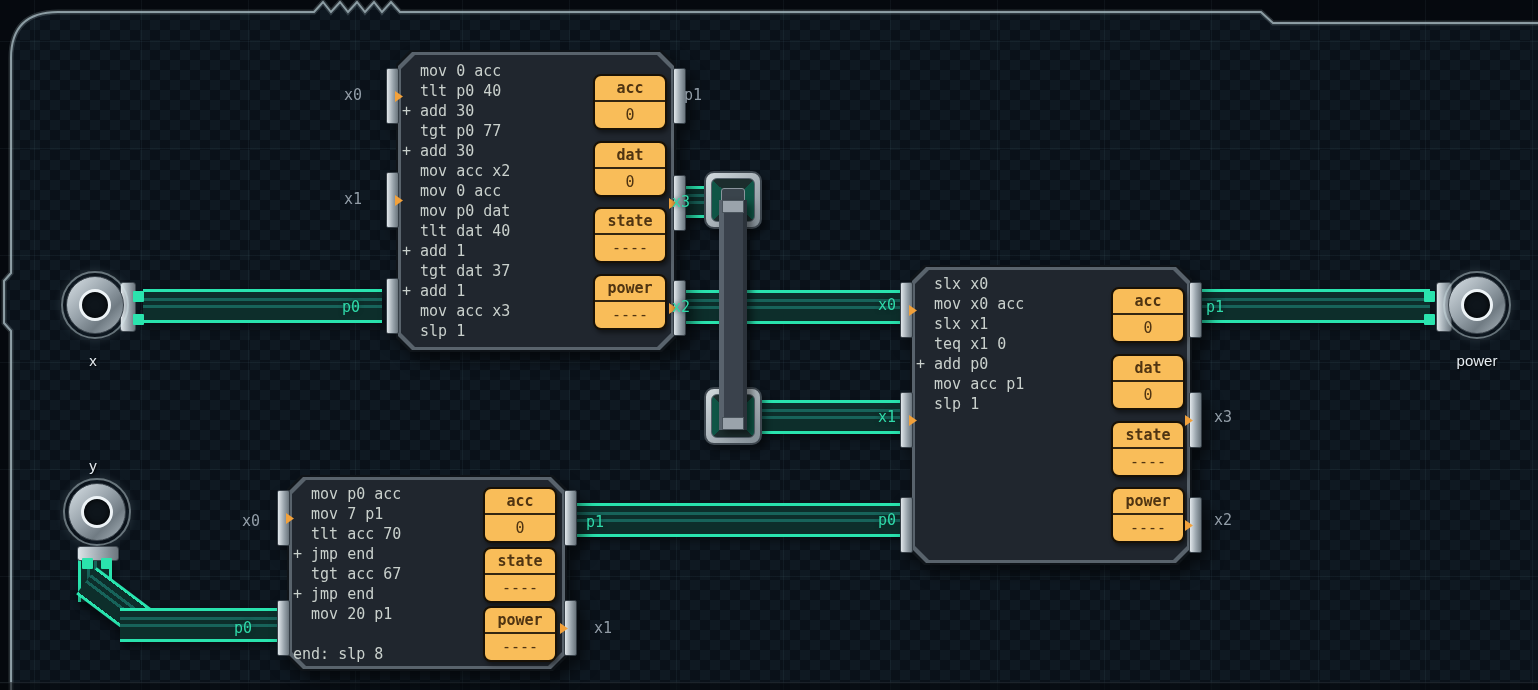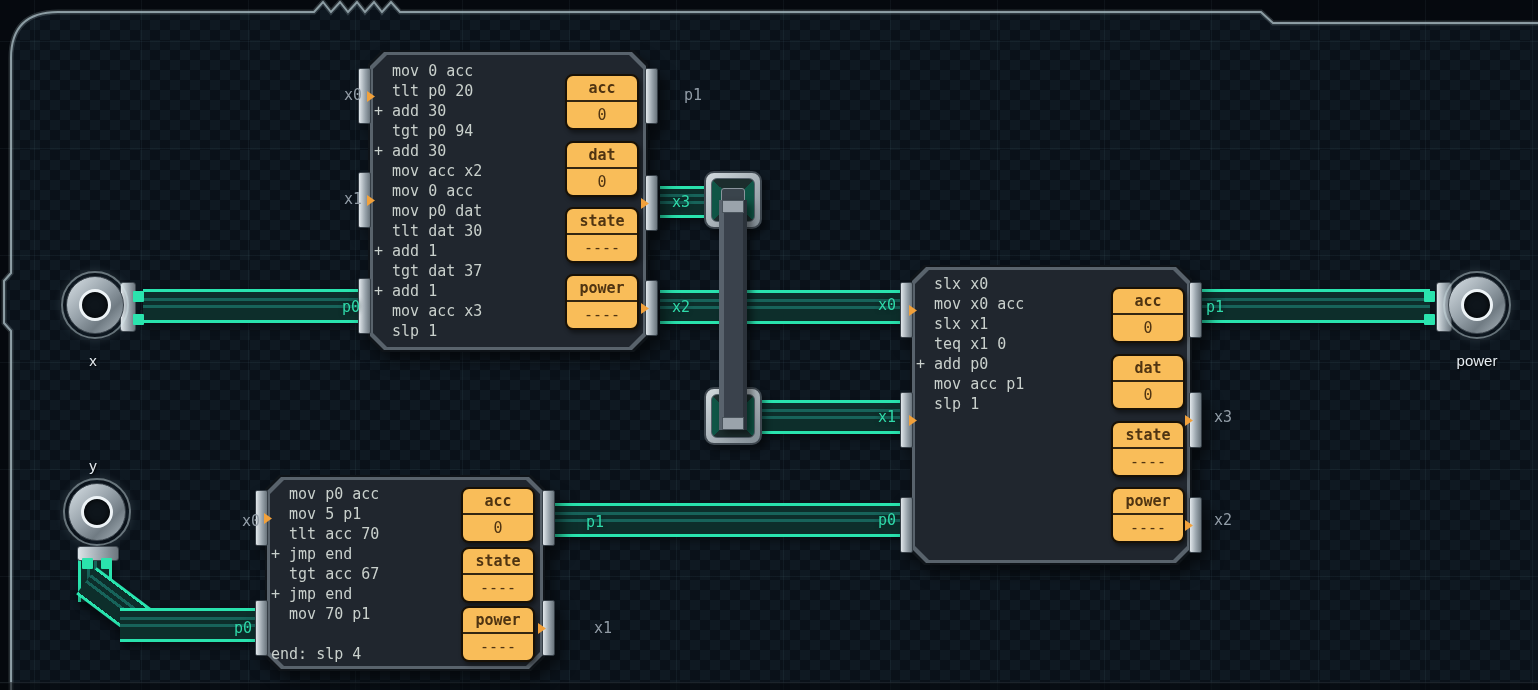--- a/index.html
+++ b/index.html
@@ -145,34 +145,34 @@
   </div>
   <div class="abs pad" style="left:704px;top:387px;">
     <div class="pi"></div>
     <div class="pc"></div>
   </div>
   <div class="abs bar" style="left:719px;top:200px;width:28px;height:230px;">
     <div class="cap" style="top:0;"></div>
     <div class="cap" style="bottom:0;"></div>
   </div>
 
-  <div class="abs chip" style="left:368px;top:50px;width:280px;height:302px;">
+  <div class="abs chip" style="left:396px;top:50px;width:280px;height:302px;">
     <div class="l1"></div>
       <div class="l2"></div>
       <div class="l3"></div>
     <div class="code" style="left:6px;top:11px;">
       <div>  mov 0 acc</div>
-      <div>  tlt p0 20</div>
+      <div>  tlt p0 40</div>
       <div>+ add 30</div>
-      <div>  tgt p0 94</div>
+      <div>  tgt p0 77</div>
       <div>+ add 30</div>
       <div>  mov acc x2</div>
       <div>  mov 0 acc</div>
       <div>  mov p0 dat</div>
-      <div>  tlt dat 30</div>
+      <div>  tlt dat 40</div>
       <div>+ add 1</div>
       <div>  tgt dat 37</div>
       <div>+ add 1</div>
       <div>  mov acc x3</div>
       <div>  slp 1</div>
     </div>
     <div class="reg" style="left:197px;top:24px;">
       <div class="rl">acc</div>
         <div class="rv">0</div>
     </div>
@@ -242,34 +242,34 @@
     <div class="pin pl" style="left:-10px;top:232px;"></div>
     <div class="pin pr" style="right:-10px;top:17px;"></div>
     <div class="pin pr" style="right:-10px;top:127px;">
         <div class="dot"></div>
       </div>
     <div class="pin pr" style="right:-10px;top:232px;">
         <div class="dot"></div>
       </div>
   </div>
 
-  <div class="abs chip" style="left:265px;top:475px;width:280px;height:196px;">
+  <div class="abs chip" style="left:287px;top:475px;width:280px;height:196px;">
     <div class="l1"></div>
       <div class="l2"></div>
       <div class="l3"></div>
     <div class="code" style="left:6px;top:9px;">
       <div>  mov p0 acc</div>
-      <div>  mov 5 p1</div>
+      <div>  mov 7 p1</div>
       <div>  tlt acc 70</div>
       <div>+ jmp end</div>
       <div>  tgt acc 67</div>
       <div>+ jmp end</div>
-      <div>  mov 70 p1</div>
+      <div>  mov 20 p1</div>
       <div></div>
-      <div>end: slp 4</div>
+      <div>end: slp 8</div>
     </div>
     <div class="reg" style="left:196px;top:12px;">
       <div class="rl">acc</div>
         <div class="rv">0</div>
     </div>
     <div class="reg" style="left:196px;top:72px;">
       <div class="rl">state</div>
         <div class="rv">----</div>
     </div>
     <div class="reg" style="left:196px;top:131px;">

